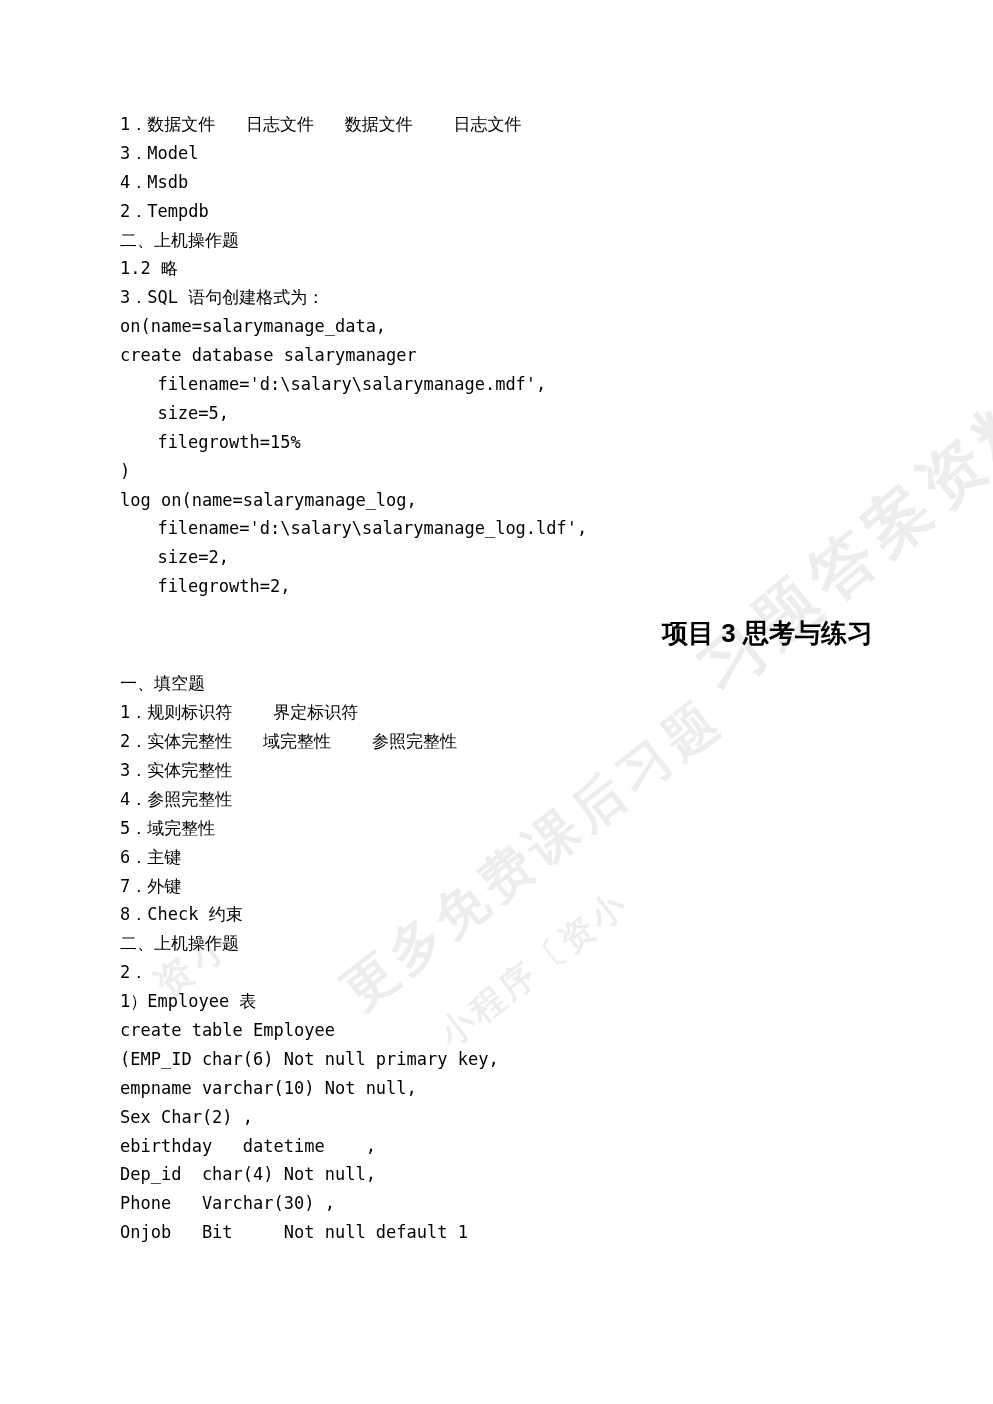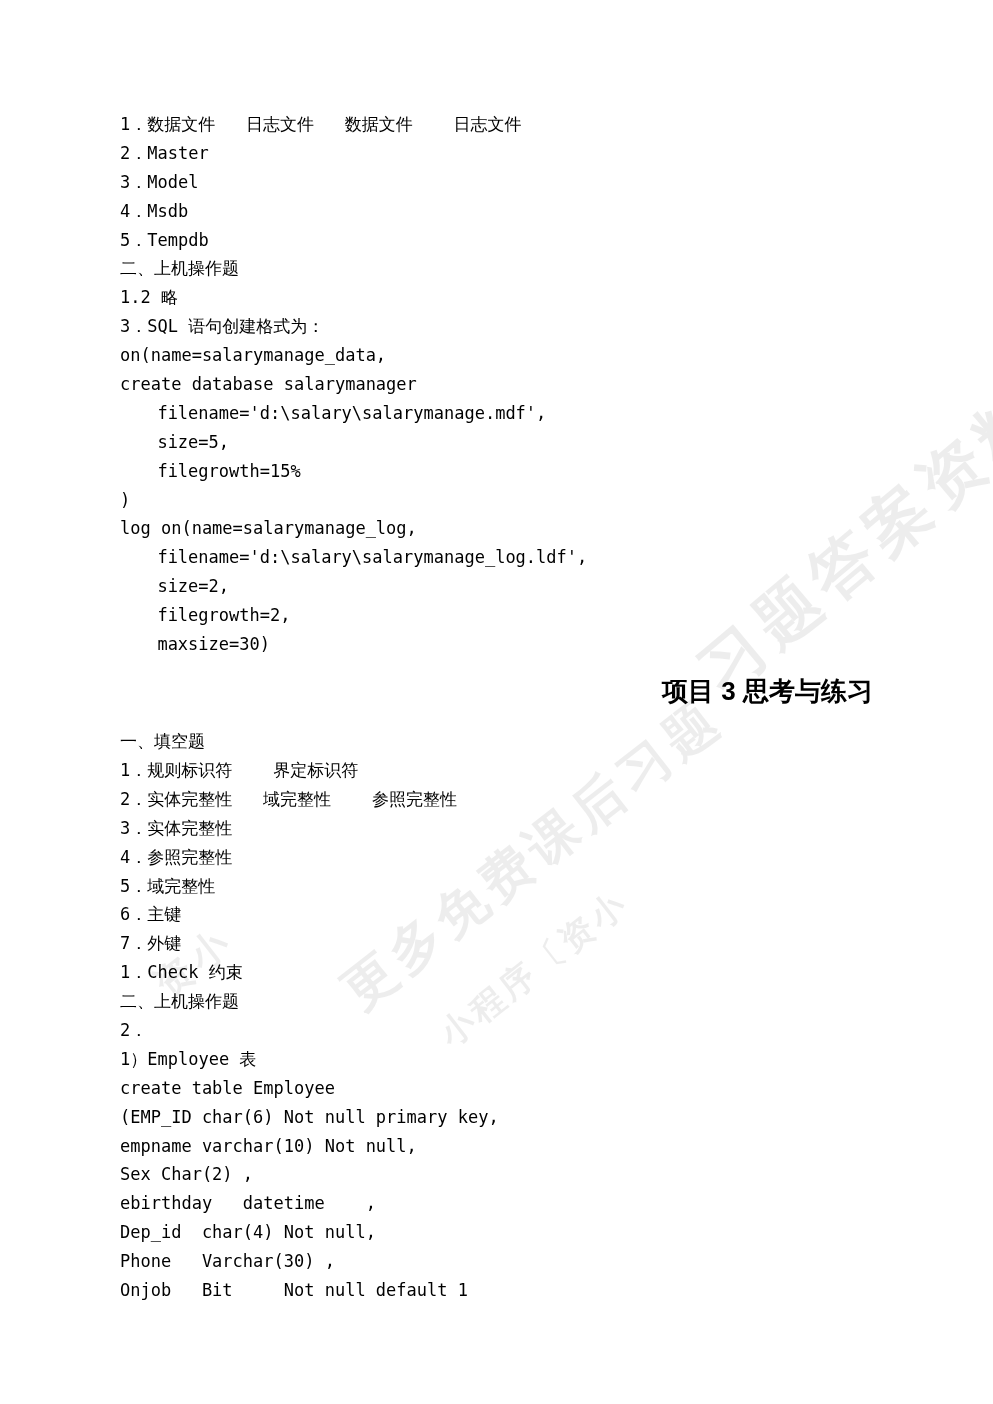--- a/index.html
+++ b/index.html
@@ -41,52 +41,50 @@
 <body>
 
 <div class="watermark wm1">习题答案资料尽在</div>
 <div class="watermark wm2">更多免费课后习题</div>
 <div class="watermark wm3">资小</div>
 <div class="watermark wm4">小程序〔资小</div>
 
 <div class="content">
 
   <div class="line">1．数据文件   日志文件   数据文件    日志文件</div>
-  <div class="line">2．Master</div>
   <div class="line">3．Model</div>
   <div class="line">4．Msdb</div>
-  <div class="line">5．Tempdb</div>
+  <div class="line">2．Tempdb</div>
   <div class="line">二、上机操作题</div>
   <div class="line">1.2 略</div>
   <div class="line">3．SQL 语句创建格式为：</div>
   <div class="line">on(name=salarymanage_data,</div>
   <div class="line">create database salarymanager</div>
   <div class="line indent">filename='d:\salary\salarymanage.mdf',</div>
   <div class="line indent">size=5,</div>
   <div class="line indent">filegrowth=15%</div>
   <div class="line">)</div>
   <div class="line">log on(name=salarymanage_log,</div>
   <div class="line indent">filename='d:\salary\salarymanage_log.ldf',</div>
   <div class="line indent">size=2,</div>
   <div class="line indent">filegrowth=2,</div>
-  <div class="line indent">maxsize=30)</div>
 
   <h2 class="section-title">
     <span>项目 </span><span class="bold-num">3</span><span> 思考与练习</span>
   </h2>
 
   <div class="line">一、填空题</div>
   <div class="line">1．规则标识符    界定标识符</div>
   <div class="line">2．实体完整性   域完整性    参照完整性</div>
   <div class="line">3．实体完整性</div>
   <div class="line">4．参照完整性</div>
   <div class="line">5．域完整性</div>
   <div class="line">6．主键</div>
   <div class="line">7．外键</div>
-  <div class="line">1．Check 约束</div>
+  <div class="line">8．Check 约束</div>
   <div class="line">二、上机操作题</div>
   <div class="line">2．</div>
   <div class="line">1）Employee 表</div>
   <div class="line">create table Employee</div>
   <div class="line">(EMP_ID char(6) Not null primary key,</div>
   <div class="line">empname varchar(10) Not null,</div>
   <div class="line">Sex Char(2) ,</div>
   <div class="line">ebirthday   datetime    ,</div>
   <div class="line">Dep_id  char(4) Not null,</div>
   <div class="line">Phone   Varchar(30) ,</div>

